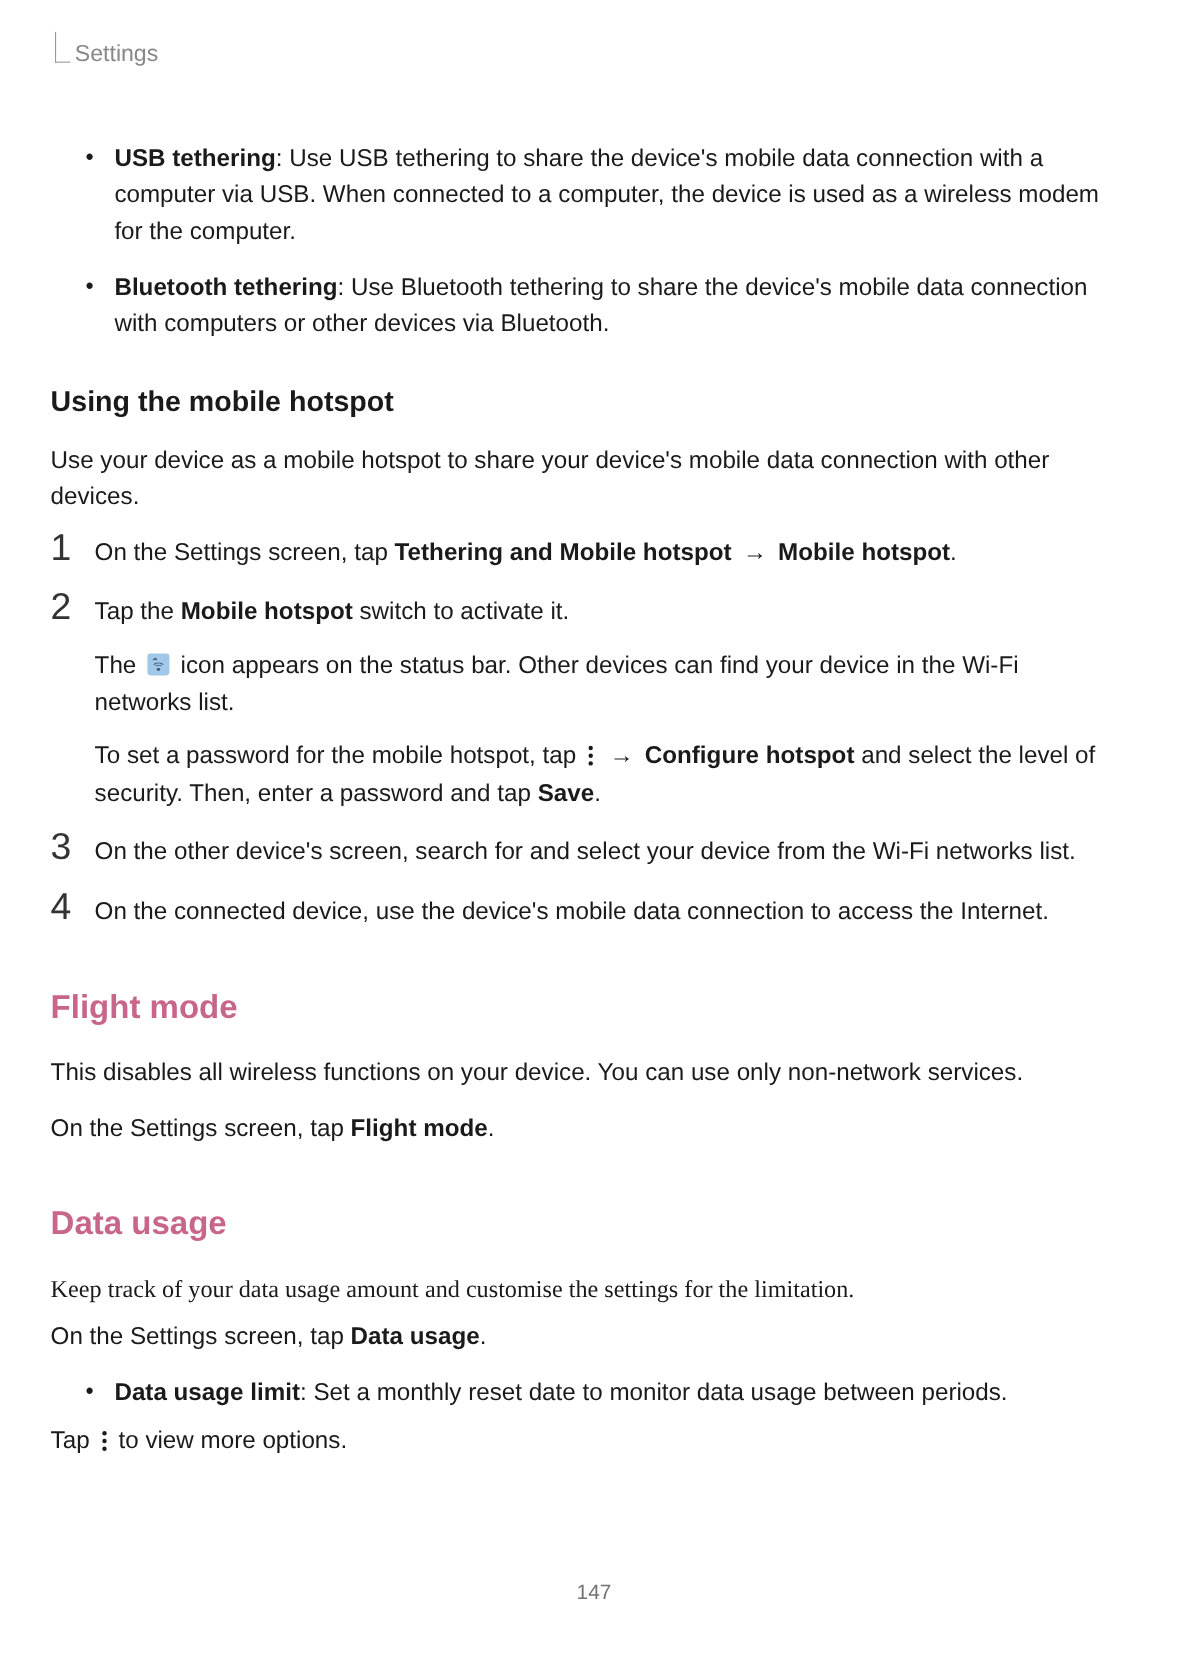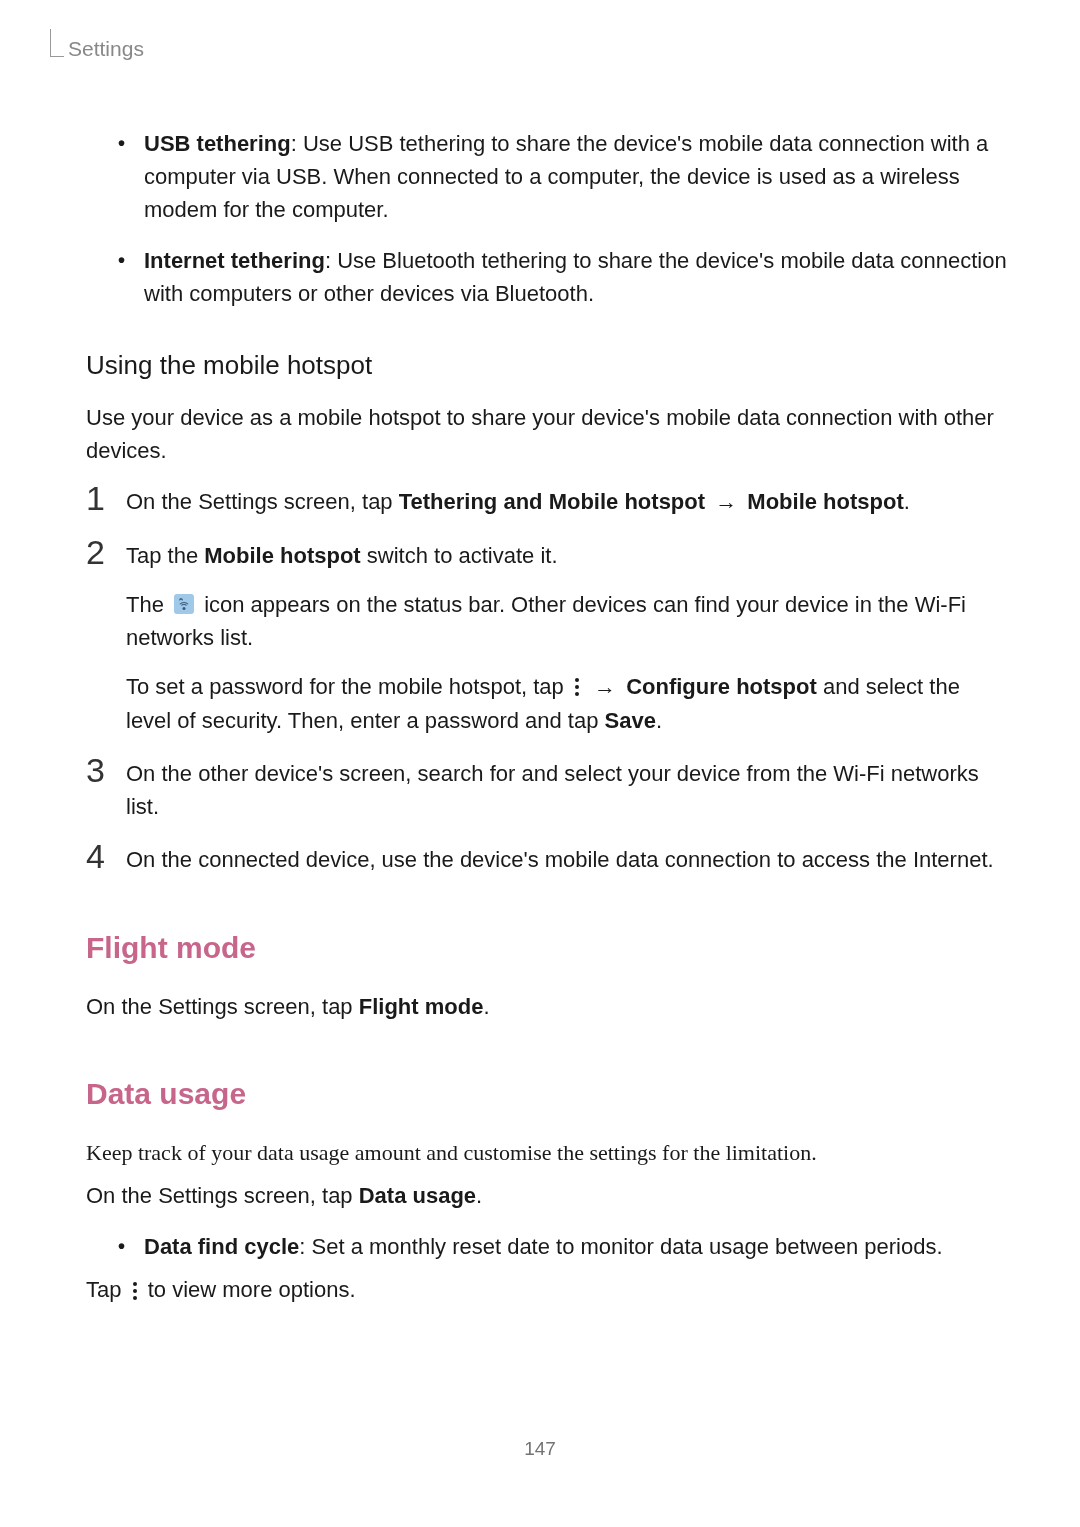--- a/index.html
+++ b/index.html
@@ -30,22 +30,21 @@
       margin-right: 4px;
       position: relative;
       top: -6px;
     }
     .header-text {
       color: #888;
       font-size: 21px;
       font-weight: 400;
     }
     .content {
-      padding: 62px 70px 0 70px;
-      margin-left: 16px;
+      padding: 62px 70px 0 46px;
     }
     .bullet-list {
       list-style: none;
       padding-left: 30px;
     }
     .bullet-list li {
       position: relative;
       padding-left: 28px;
       margin-bottom: 18px;
     }
@@ -55,21 +54,21 @@
       left: 2px;
       top: 1px;
       font-size: 20px;
       font-weight: 700;
     }
     .bold {
       font-weight: 700;
     }
     .subheading {
       font-size: 26px;
-      font-weight: 400;
+      font-weight: 700;
       margin-top: 36px;
       margin-bottom: 16px;
     }
     .para {
       margin-bottom: 18px;
     }
     .numbered-step {
       display: flex;
       margin-bottom: 20px;
       align-items: flex-start;
@@ -178,21 +177,21 @@
   <span class="header-text">Settings</span>
 </div>
 
 <div class="content">
 
   <ul class="bullet-list">
     <li>
       <span class="bold">USB tethering</span><span>: Use USB tethering to share the device's mobile data connection with a computer via USB. When connected to a computer, the device is used as a wireless modem for the computer.</span>
     </li>
     <li>
-      <span class="bold">Internet tethering</span><span>: Use Bluetooth tethering to share the device's mobile data connection with computers or other devices via Bluetooth.</span>
+      <span class="bold">Bluetooth tethering</span><span>: Use Bluetooth tethering to share the device's mobile data connection with computers or other devices via Bluetooth.</span>
     </li>
   </ul>
 
   <h3 class="subheading">Using the mobile hotspot</h3>
   <p class="para">Use your device as a mobile hotspot to share your device's mobile data connection with other devices.</p>
 
   <div class="numbered-step">
     <div class="step-number">1</div>
     <div class="step-body">
       <p>
@@ -228,32 +227,33 @@
   </div>
 
   <div class="numbered-step">
     <div class="step-number">4</div>
     <div class="step-body">
       <p>On the connected device, use the device's mobile data connection to access the Internet.</p>
     </div>
   </div>
 
   <h2 class="section-heading">Flight mode</h2>
+  <p class="para">This disables all wireless functions on your device. You can use only non-network services.</p>
   <p class="para">
     <span>On the Settings screen, tap </span><span class="bold">Flight mode</span><span>.</span>
   </p>
 
   <h2 class="section-heading">Data usage</h2>
   <p class="para" style="margin-bottom:10px;font-family:Liberation Serif, serif;">Keep track of your data usage amount and customise the settings for the limitation.</p>
   <p class="para">
     <span>On the Settings screen, tap </span><span class="bold">Data usage</span><span>.</span>
   </p>
   <ul class="bullet-list">
     <li style="margin-bottom:10px;">
-      <span class="bold">Data find cycle</span><span>: Set a monthly reset date to monitor data usage between periods.</span>
+      <span class="bold">Data usage limit</span><span>: Set a monthly reset date to monitor data usage between periods.</span>
     </li>
   </ul>
   <p class="para">
     <span>Tap </span><span class="more-icon"><svg viewBox="0 0 6 20">
           <circle cx="3" cy="3" r="2" fill="#1a1a1a"></circle>
           <circle cx="3" cy="10" r="2" fill="#1a1a1a"></circle>
           <circle cx="3" cy="17" r="2" fill="#1a1a1a"></circle>
         </svg></span><span> to view more options.</span>
   </p>
 

